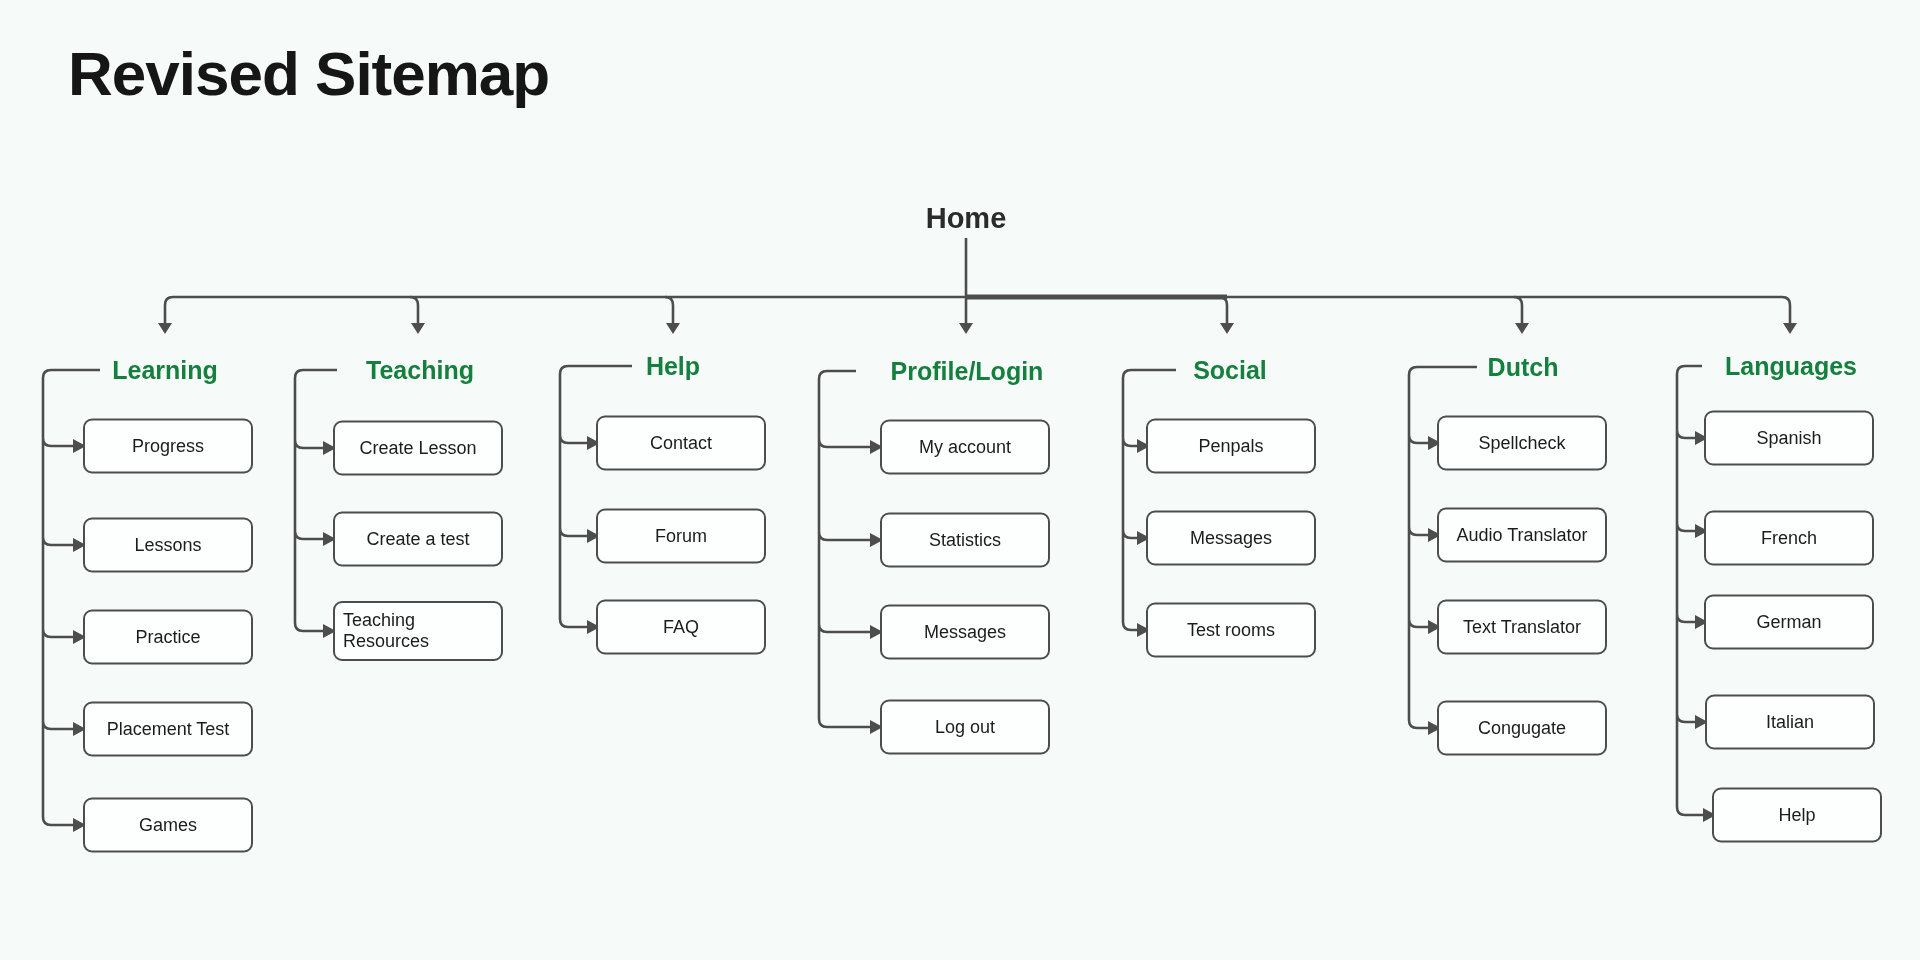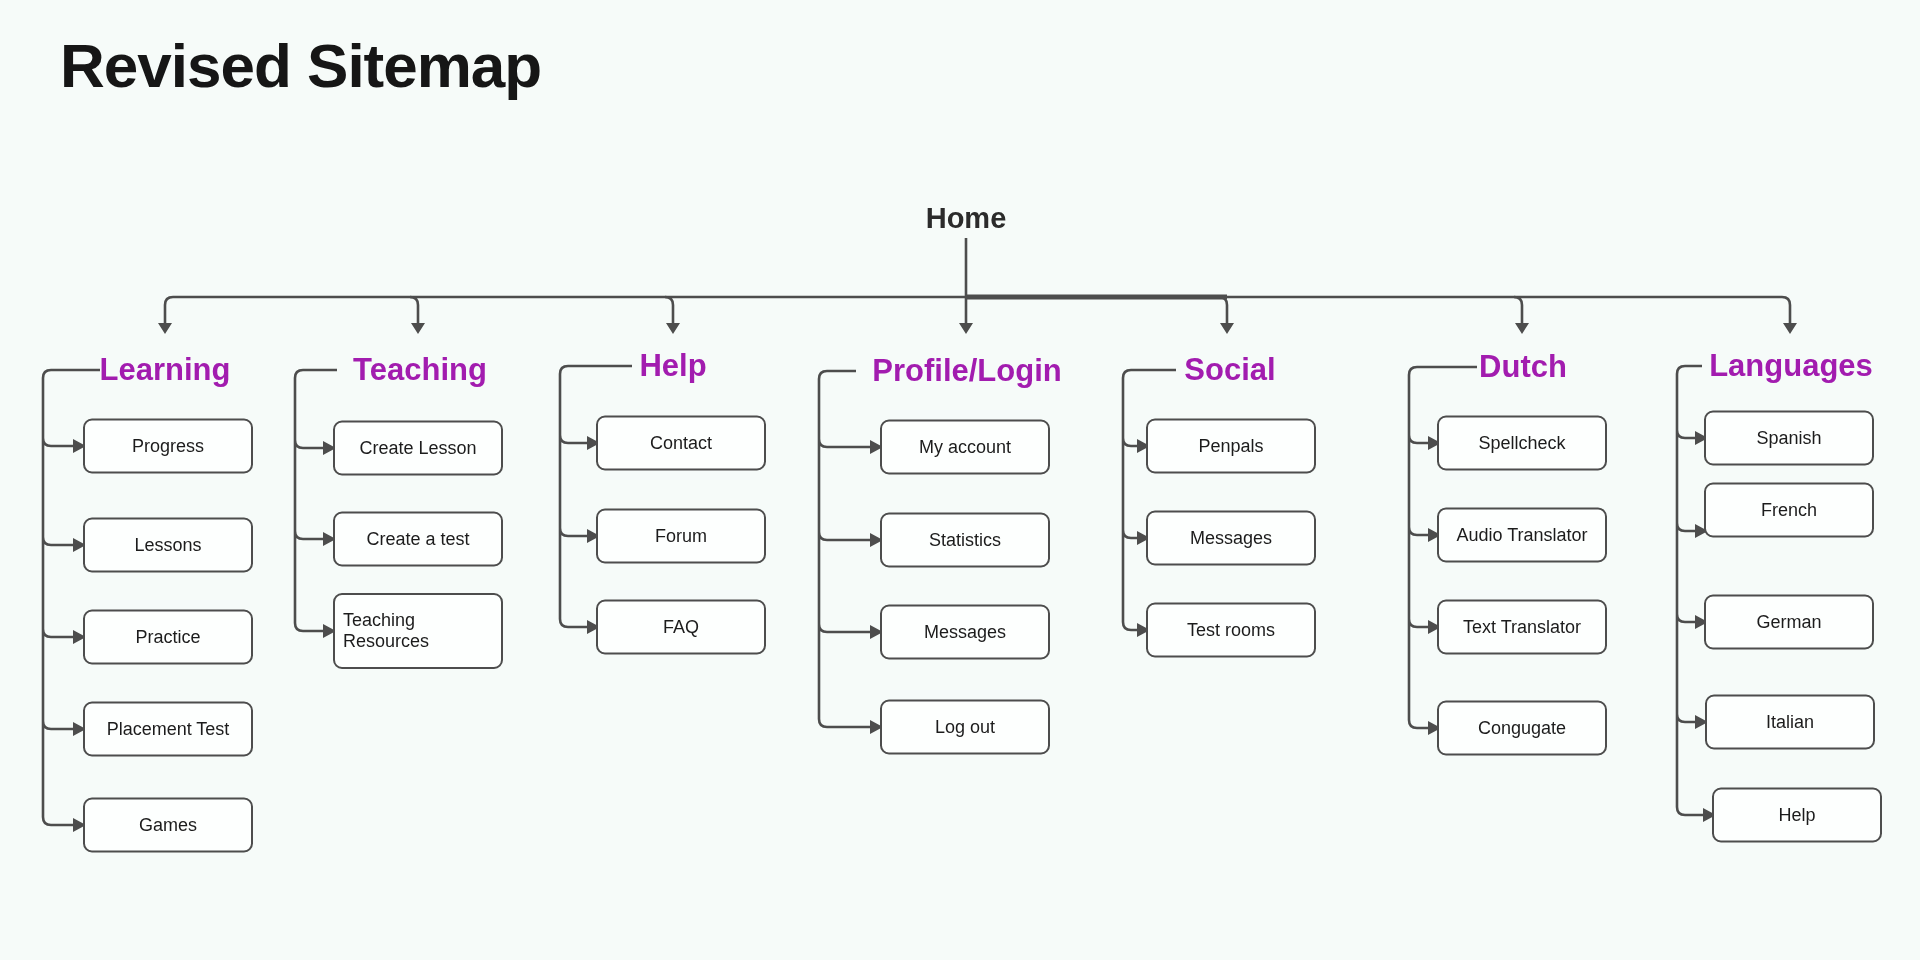--- a/index.html
+++ b/index.html
@@ -6,45 +6,45 @@
   .stage{
     position:relative;
     width:1920px;height:960px;
     background:#f6fbf9;
     font-family:"Liberation Sans","DejaVu Sans",sans-serif;
     overflow:hidden;
   }
   .page-title{
     position:absolute;left:60px;top:30px;
     font-size:62px;font-weight:bold;letter-spacing:-1px;
-    color:#161616;margin:0;
+    color:#161616;margin:8px;
   }
   .root-label{
     position:absolute;left:966px;top:218px;
     transform:translate(-50%,-50%);
     font-size:29px;font-weight:bold;color:#2b2b2b;
     white-space:nowrap;
   }
   .wires{position:absolute;left:0;top:0;}
   .col-heading{
     position:absolute;transform:translate(-50%,-50%);
-    font-size:31px;font-weight:bold;color:#a21caf;
+    font-size:25px;font-weight:bold;color:#15803d;
     white-space:nowrap;
   }
   .node-box{
     position:absolute;transform:translate(-50%,-50%);
     width:170px;height:55px;box-sizing:border-box;
     background:#fdfffe;
     border:2.5px solid #4d4d4d;border-radius:9px;
     display:flex;align-items:center;justify-content:center;
     text-align:left;
     font-size:18px;color:#1c1c1c;line-height:1.15;
     padding:3px 8px;
   }
-  .node-box.tall{height:76px;border-radius:9px;}
+  .node-box.tall{height:60px;border-radius:9px;}
 </style>
 </head>
 <body>
 
 <div class="stage">
 
   <h1 class="page-title">Revised Sitemap</h1>
 
   <div class="root-label">Home</div>
 
@@ -145,19 +145,19 @@
     <div class="col-heading" style="left:1523px;top:367px">Dutch</div>
     <div class="node-box" style="left:1522px;top:443px">Spellcheck</div>
     <div class="node-box" style="left:1522px;top:535px">Audio Translator</div>
     <div class="node-box" style="left:1522px;top:627px">Text Translator</div>
     <div class="node-box" style="left:1522px;top:728px">Congugate</div>
   </section>
 
   <section>
     <div class="col-heading" style="left:1791px;top:366px">Languages</div>
     <div class="node-box" style="left:1789px;top:438px">Spanish</div>
-    <div class="node-box" style="left:1789px;top:510px">French</div>
+    <div class="node-box" style="left:1789px;top:538px">French</div>
     <div class="node-box" style="left:1789px;top:622px">German</div>
     <div class="node-box" style="left:1790px;top:722px">Italian</div>
     <div class="node-box" style="left:1797px;top:815px">Help</div>
   </section>
 
 </div>
 
 </body></html>

